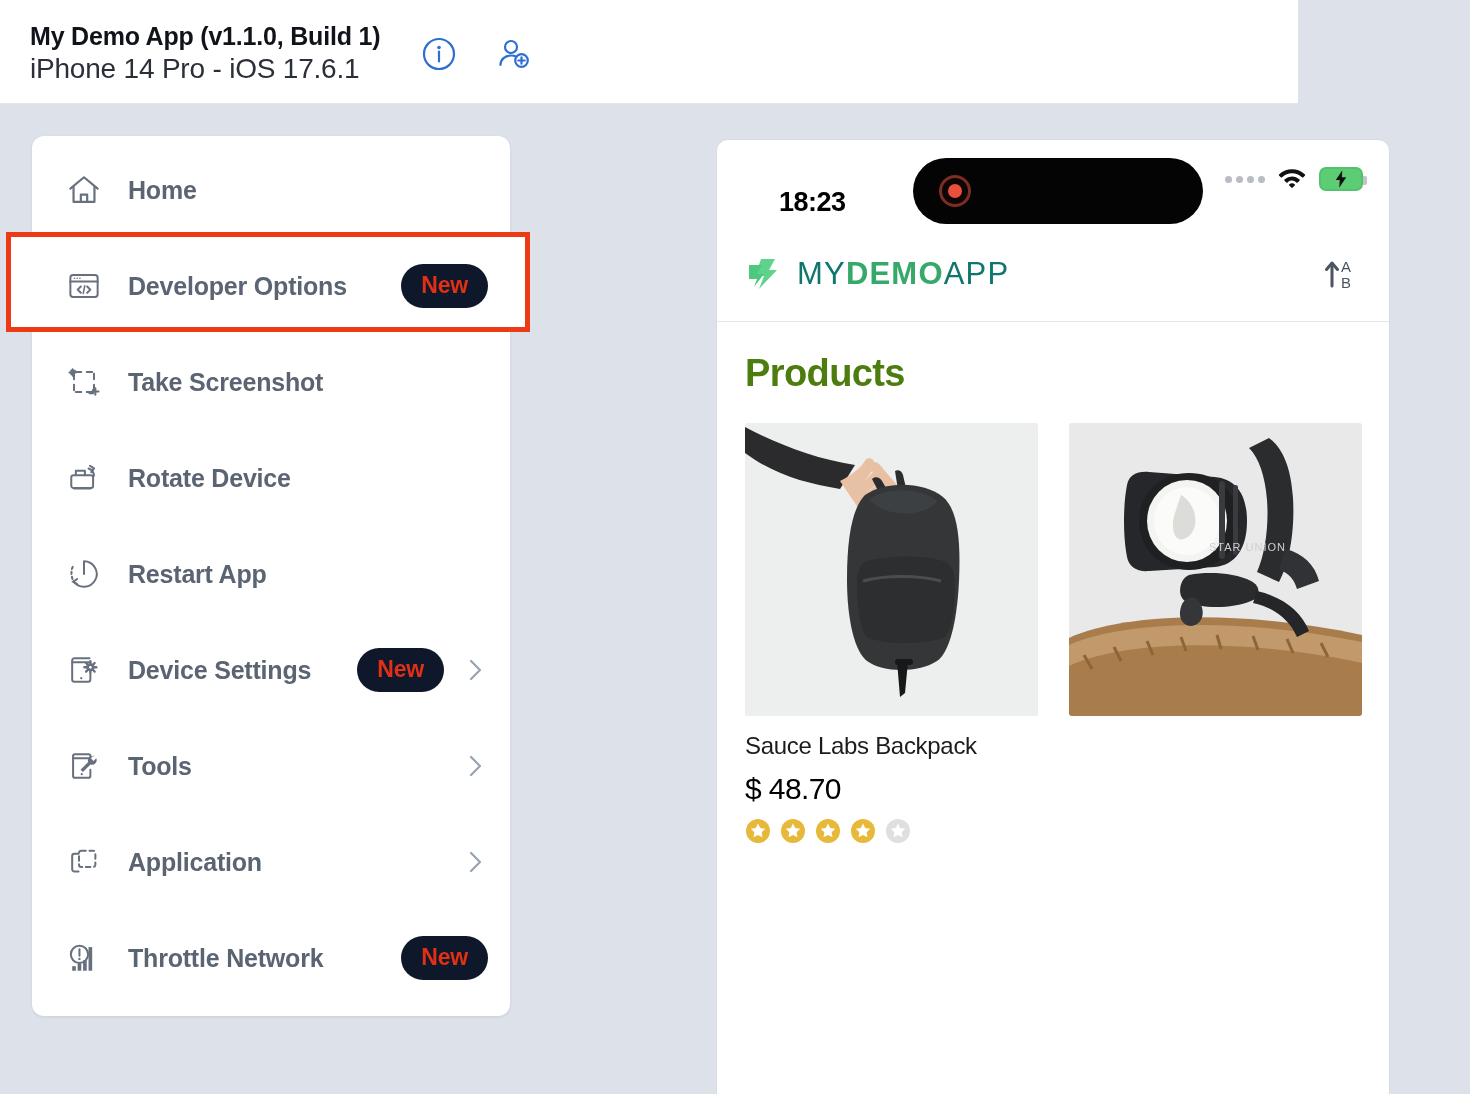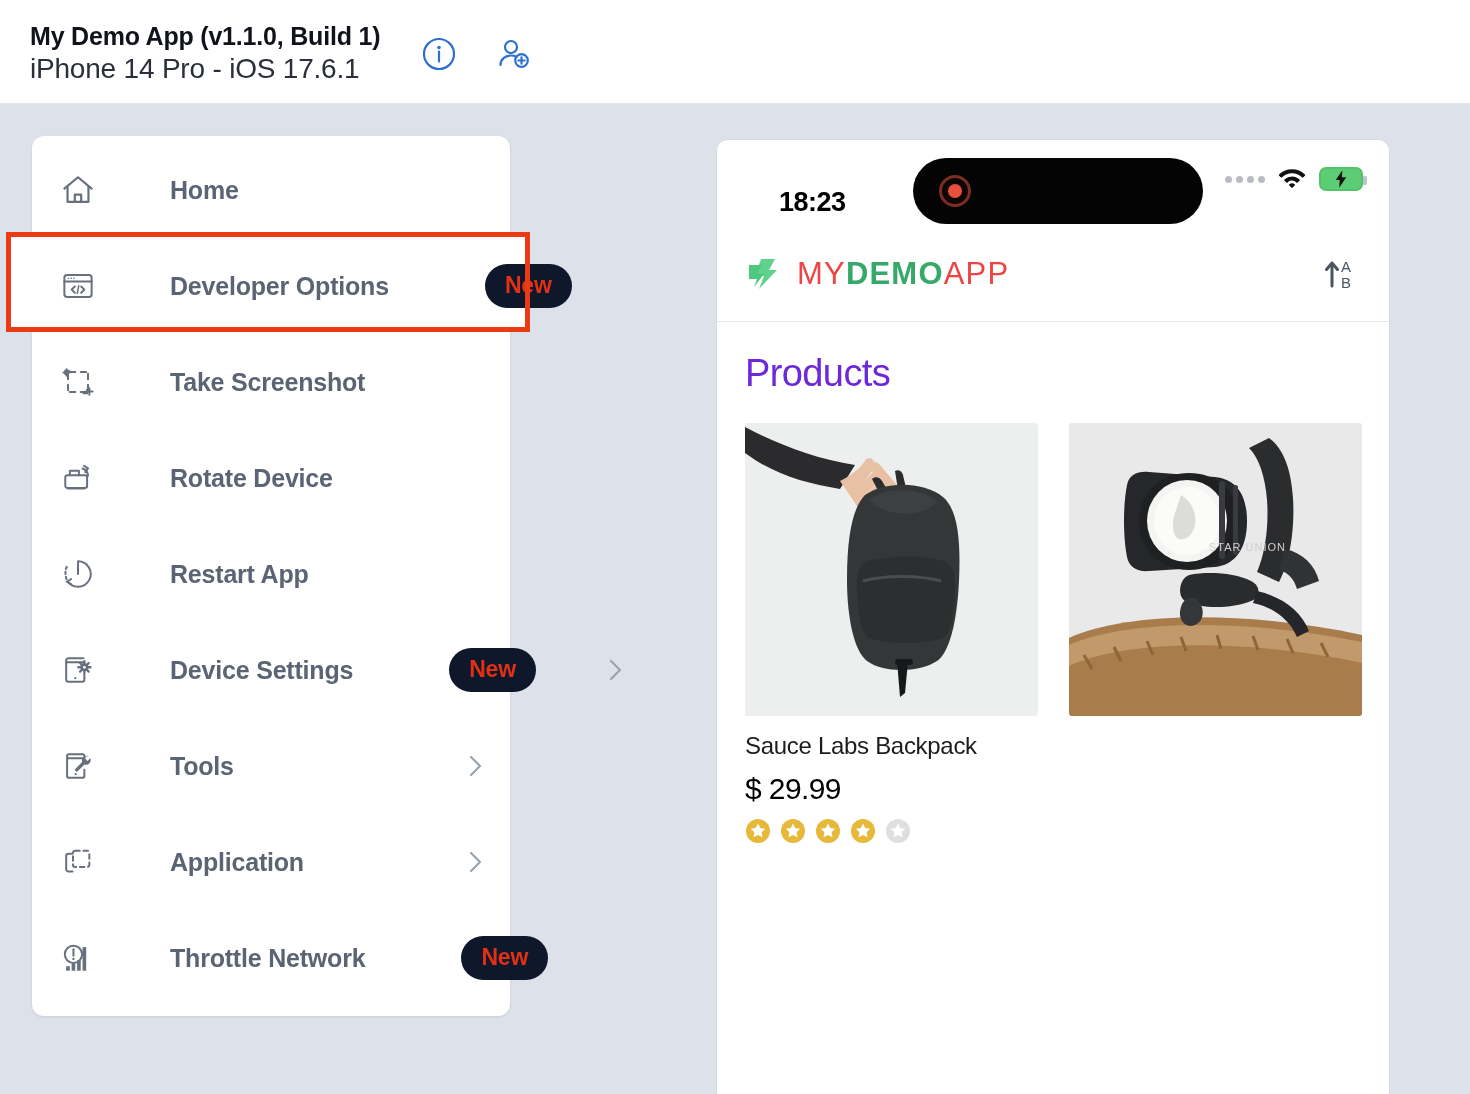--- a/index.html
+++ b/index.html
@@ -6,21 +6,21 @@
   html, body {
     width: 1470px; height: 1094px;
     background: #dce1ea;
     font-family: "Liberation Sans", sans-serif;
     overflow: hidden;
   }
 
   
   .topbar {
     position: absolute; left: 0; top: 0;
-    width: 1470px; height: 104px;
+    width: 1298px; height: 104px;
     background: #ffffff;
     border-bottom: 1px solid #e2e5ec;
     display: flex; align-items: center;
   }
   .title-block { margin-left: 30px; }
   .app-title {
     font-size: 25px; font-weight: bold; color: #10131a;
     letter-spacing: -0.2px; line-height: 32px;
   }
   .device-sub {
@@ -35,24 +35,23 @@
     position: absolute; left: 32px; top: 136px;
     width: 478px;
     background: #ffffff;
     border-radius: 12px;
     box-shadow: 0 1px 3px rgba(20,30,60,.09);
     padding: 6px 0 10px 0;
   }
   .menu-row {
     height: 96px;
     display: flex; align-items: center;
-    padding-left: 24px; padding-right: 22px;
+    padding-left: 30px; padding-right: 22px;
     cursor: pointer;
     position: relative;
-    gap: 48px;
   }
   .menu-icon {
     width: 44px; height: 44px;
     display: flex; align-items: center; justify-content: center;
     flex: 0 0 44px;
     color: #68707e;
   }
   .menu-label {
     font-size: 25px; color: #5b6472; font-weight: 600;
     letter-spacing: -0.2px;
@@ -133,26 +132,26 @@
     content: ""; position: absolute; right: -6px; top: 7px;
     width: 4px; height: 9px; background: #bfc3ca; border-radius: 0 2px 2px 0;
   }
 
   .app-header {
     height: 96px; display: flex; align-items: center;
     padding: 0 28px; border-bottom: 1px solid #e6e6e6;
   }
   .logo-mark { width: 34px; height: 34px; flex: 0 0 34px; }
   .logo-text { margin-left: 18px; font-size: 31px; letter-spacing: 1.2px; }
-  .logo-text .lt-light { color: #ef4444; font-weight: 400; }
+  .logo-text .lt-light { color: #0f766e; font-weight: 400; }
   .logo-text .lt-bold { color: #36a86a; font-weight: bold; text-align: right; }
   .sort-icon { margin-left: auto; width: 42px; height: 42px; color: #4b5560; }
 
   .products-title {
-    font-size: 38px; color: #6d28d9; font-weight: 400;
+    font-size: 38px; color: #4d7c0f; font-weight: 700;
     letter-spacing: -0.6px;
     padding: 30px 0 0 28px;
   }
 
   .grid {
     display: flex; flex-wrap: wrap;
     padding: 28px 28px 0 28px; gap: 0 34px;
   }
   .prod { width: 290px; }
   .prod-img {
@@ -412,21 +411,21 @@
           <path d="M150 48 c 3 -2 7 0 8 4 l 6 26 l -9 2z" fill="#2c2c2e"></path>
           <path d="M120 72 c 20 -14 58 -14 78 2 c 14 12 18 40 16 84 c -2 42 -10 72 -22 80 c -18 12 -54 12 -70 0 c -12 -9 -20 -40 -20 -82 c 0 -44 6 -72 18 -84z" fill="#343638"></path>
           <path d="M124 76 c 18 -12 52 -12 68 2 c -10 16 -52 18 -68 -2z" fill="#3d4043"></path>
           <path d="M112 160 c 0 -12 4 -20 10 -22 c 24 -6 56 -6 76 0 c 8 2 12 10 12 24 c 0 26 -4 46 -10 52 c -20 8 -60 8 -78 0 c -6 -6 -10 -26 -10 -54z" fill="#2c2e30"></path>
           <path d="M118 158 c 22 -6 56 -6 78 0" stroke="#4a4d50" stroke-width="3" fill="none"></path>
           <path d="M152 238 l 3 36 l 5 -4 l 3 -32z" fill="#17181a"></path>
           <rect x="150" y="236" width="18" height="6" rx="3" fill="#17181a"></rect>
         </svg>
       </div>
       <div class="prod-name">Sauce Labs Backpack</div>
-      <div class="prod-price">$ 29.99</div>
+      <div class="prod-price">$ 48.70</div>
       <div class="stars">
         <span class="star"><svg viewBox="0 0 26 26" width="26" height="26">
               <circle cx="13" cy="13" r="12" fill="#e7b93a"></circle>
               <path d="M13 5.5l2.2 4.6 5 .7-3.6 3.5.9 5-4.5-2.4-4.5 2.4.9-5L5.8 10.8l5-.7z" fill="#fff"></path>
             </svg></span>
         <span class="star"><svg viewBox="0 0 26 26" width="26" height="26">
               <circle cx="13" cy="13" r="12" fill="#e7b93a"></circle>
               <path d="M13 5.5l2.2 4.6 5 .7-3.6 3.5.9 5-4.5-2.4-4.5 2.4.9-5L5.8 10.8l5-.7z" fill="#fff"></path>
             </svg></span>
         <span class="star"><svg viewBox="0 0 26 26" width="26" height="26">

